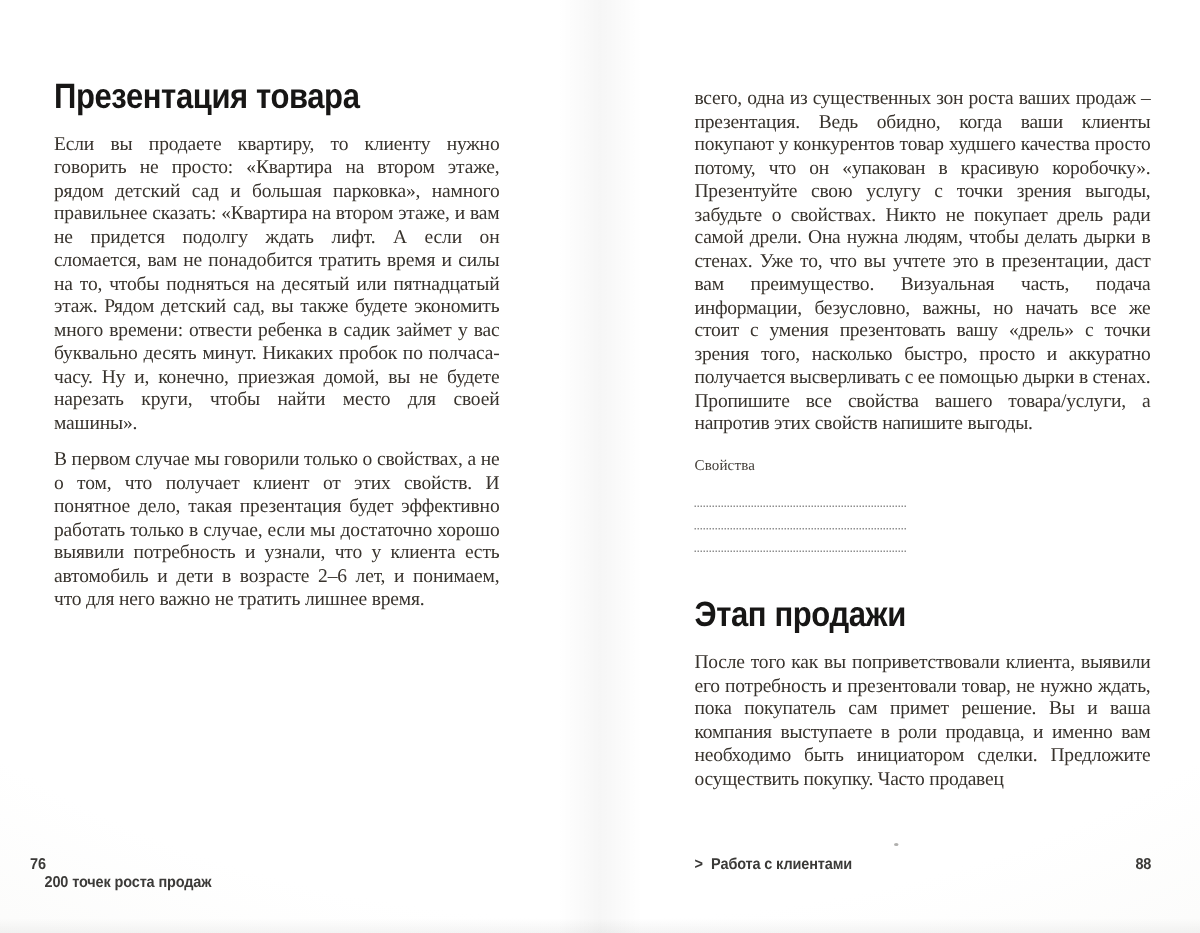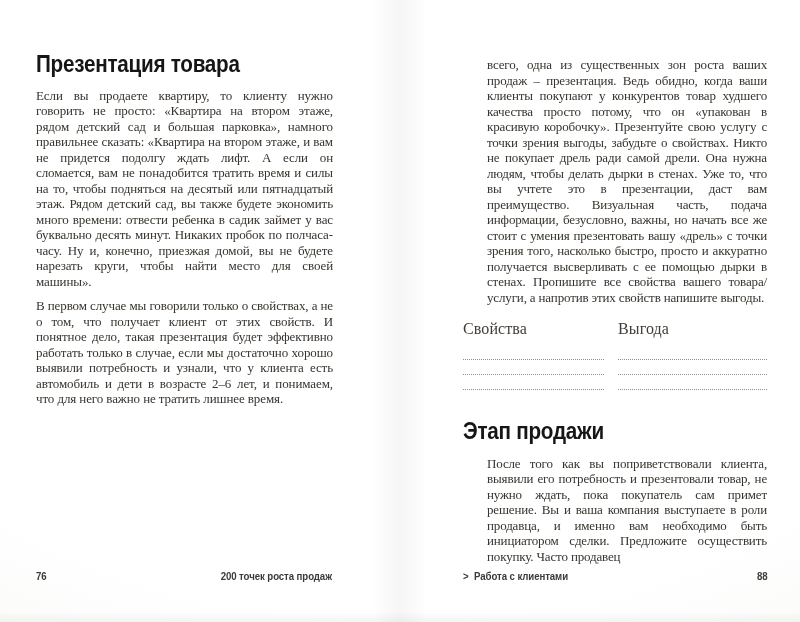--- a/index.html
+++ b/index.html
@@ -56,32 +56,32 @@
   .body-par {
     margin: 0 0 9px 0;
     font-size: 13px;
     line-height: 15.5px;
     letter-spacing: -0.1px;
     text-align: justify;
     hyphens: auto;
     -webkit-hyphens: auto;
     color: #38332d;
   }
-  .page-content.right .body-par { letter-spacing: -0.15px; margin-left: 24px; }
+  .page-content.right .body-par { letter-spacing: -0.15px; }
 
   
   .fill-table {
     display: flex;
     justify-content: space-between;
     margin-top: 15px;
   }
   .ft-col { width: 46.5%; }
   .ft-col.second { width: 49%; }
   .ft-header {
-    font-size: 16px;
+    font-size: 10px;
     color: #423d37;
     margin-bottom: 7px;
     letter-spacing: 0.1px;
   }
   .blank-line {
     height: 14px;
     border-bottom: 1px dotted #8f8f8f;
   }
 
   .section-heading {
@@ -103,21 +103,21 @@
     top: 570px;
     display: flex;
     justify-content: space-between;
     align-items: baseline;
     font-family: "Liberation Sans", sans-serif;
     font-weight: 700;
     font-size: 10.5px;
     letter-spacing: -0.1px;
     color: #3b3a38;
   }
-  .footer-row.left  { left: 36px;  width: 296px; }
+  .footer-row.left  { left: 20px;  width: 296px; flex-direction: column; }
   .footer-row.right { left: 463px; width: 304px; }
   .cond-l { transform: scaleX(0.92); transform-origin: 0 50%; display: inline-block; }
   .cond-r { transform: scaleX(0.92); transform-origin: 100% 50%; display: inline-block; }
   .chapter-ref { display: inline-flex; gap: 6px; }
 
   .speck {
     position: absolute;
     left: 596px; top: 562px;
     width: 3px; height: 2px;
     background: #6f6d6a;
@@ -142,26 +142,20 @@
   <section class="page-content right">
     <p class="body-par">всего, одна из существенных зон роста ваших продаж – презентация. Ведь обидно, когда ваши клиенты покупают у конкурентов товар худшего качества просто потому, что он «упакован в красивую коробочку». Презентуйте свою услугу с точки зрения выгоды, забудьте о свойствах. Никто не покупает дрель ради самой дрели. Она нужна людям, чтобы делать дырки в стенах. Уже то, что вы учтете это в презентации, даст вам преимущество. Визуальная часть, подача информации, безусловно, важны, но начать все же стоит с умения презентовать вашу «дрель» с точки зрения того, насколько быстро, просто и аккуратно получается высверливать с ее помощью дырки в стенах. Пропишите все свойства вашего товара/услуги, а напротив этих свойств напишите выгоды.</p>
 
     <div class="fill-table">
       <div class="ft-col">
         <div class="ft-header">Свойства</div>
         <div class="blank-line"></div>
         <div class="blank-line"></div>
         <div class="blank-line"></div>
       </div>
-      <div class="ft-col second">
-        <div class="ft-header">Выгода</div>
-        <div class="blank-line"></div>
-        <div class="blank-line"></div>
-        <div class="blank-line"></div>
-      </div>
     </div>
 
     <h2 class="section-heading">Этап продажи</h2>
     <p class="body-par">После того как вы поприветствовали клиента, выявили его потребность и презентовали товар, не нужно ждать, пока покупатель сам примет решение. Вы и ваша компания выступаете в роли продавца, и именно вам необходимо быть инициатором сделки. Предложите осуществить покупку. Часто продавец</p>
   </section>
 
   <div class="footer-row left">
     <span class="cond-l">76</span>
     <span class="cond-r">200 точек роста продаж</span>
   </div>

